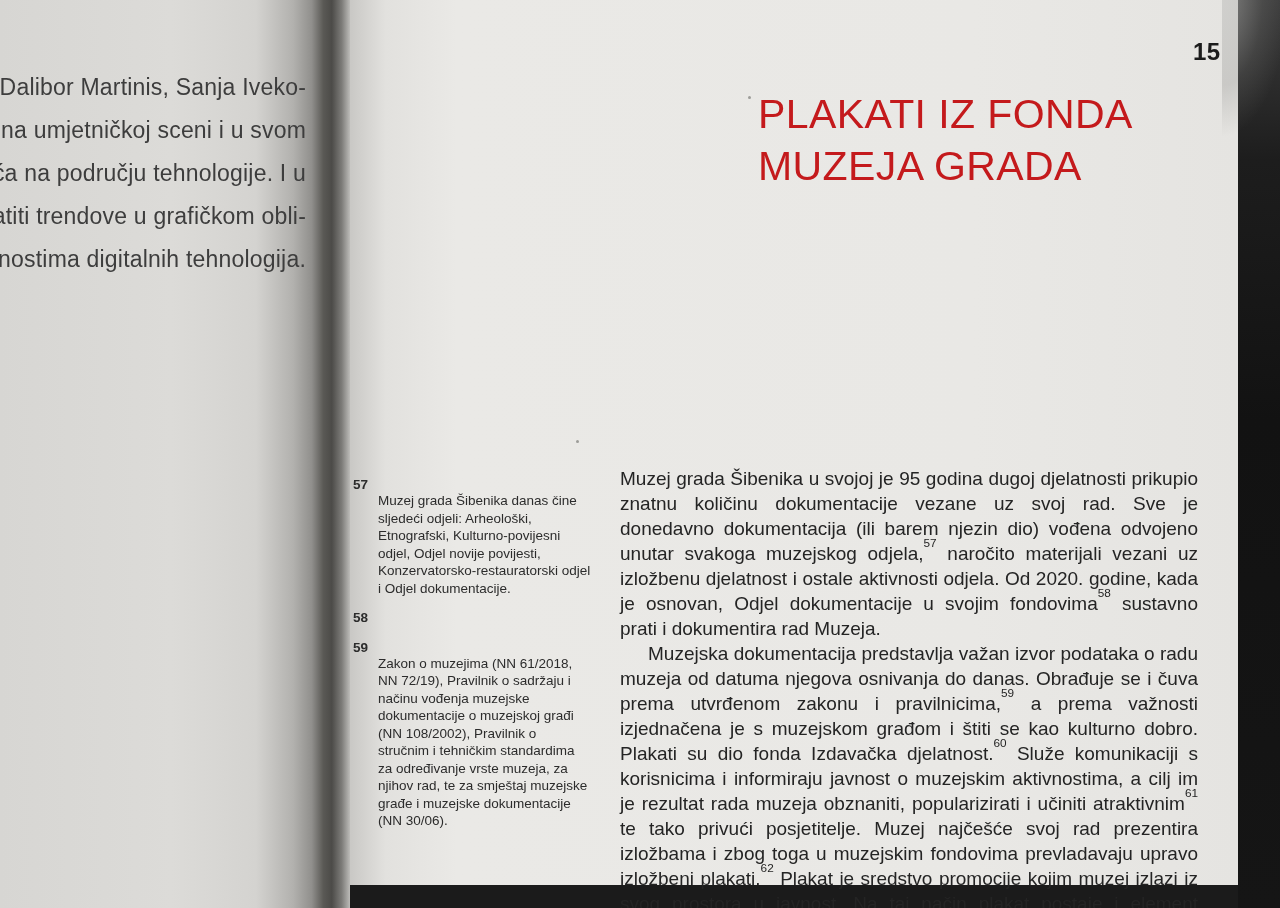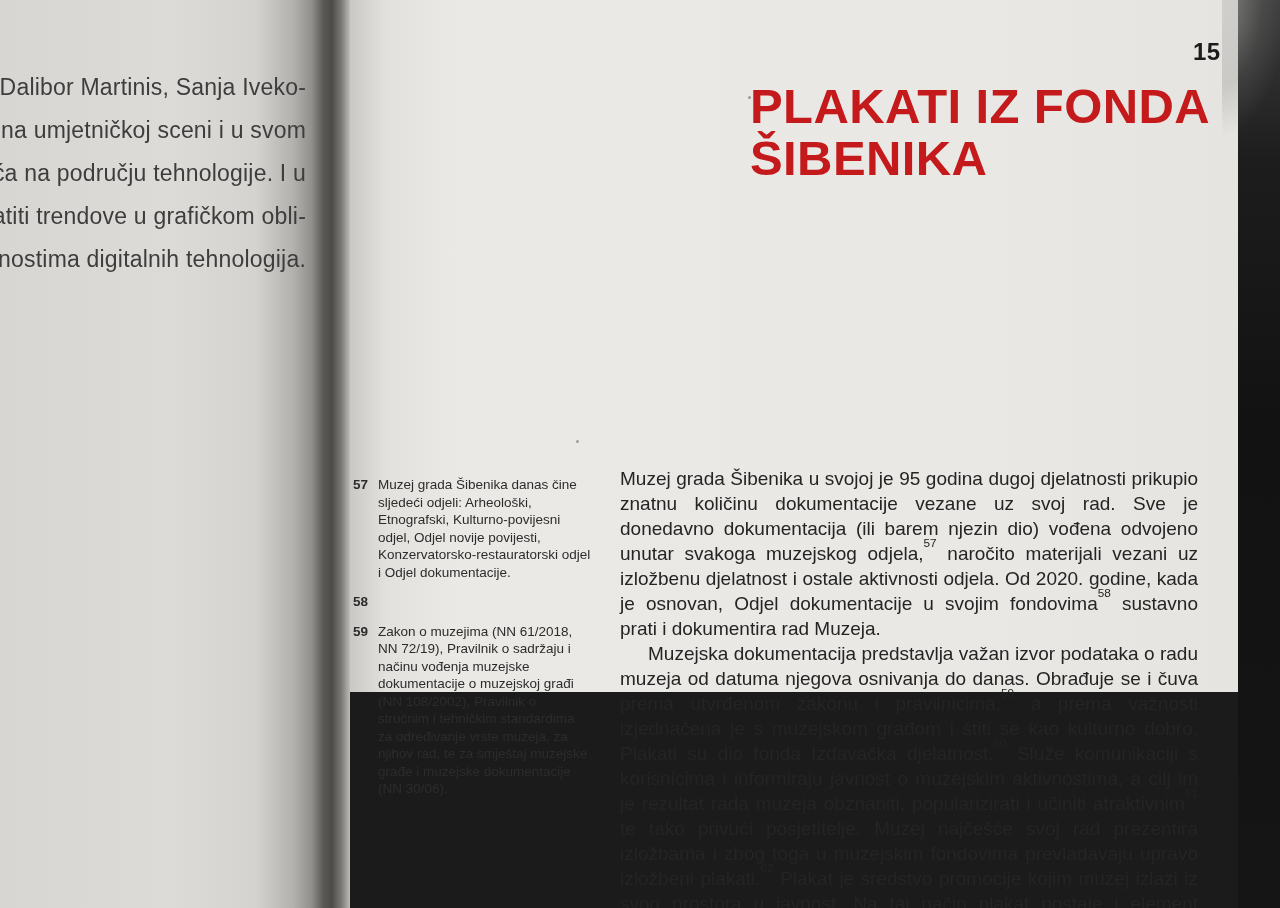--- a/index.html
+++ b/index.html
@@ -17,39 +17,39 @@
   .left-text .lp-line{
     white-space:nowrap;font-size:23px;line-height:43px;letter-spacing:.2px;
   }
   
   .gutter{
     position:absolute;left:312px;top:0;width:38px;height:908px;
     background:linear-gradient(90deg,#8f8e8b 0%,#5a5955 30%,#4c4b48 52%,#7c7b78 78%,#bdbcb9 100%);
   }
   
   .right-page{
-    position:absolute;left:350px;top:0;width:888px;height:692px;
+    position:absolute;left:350px;top:0;width:888px;height:885px;
     background:linear-gradient(90deg,#c9c8c5 0%,#e2e1de 4%,#eae9e6 12%,#e9e8e5 70%,#e5e4e1 100%);
     color:#232323;
   }
   .page-number{
     position:absolute;top:38px;left:843px;
     font-size:24px;font-weight:700;color:#1c1c1c;letter-spacing:.5px;
   }
   .title{
-    position:absolute;top:76px;left:396px;margin:4px;
-    font-size:49px;line-height:52px;font-weight:700;letter-spacing:.4px;
+    position:absolute;top:76px;left:396px;margin:12px;
+    font-size:41px;line-height:52px;font-weight:400;letter-spacing:.4px;
     color:#c41a1c;
   }
   .title span{display:block;}
   
   .footnotes{position:absolute;top:476px;left:3px;width:238px;color:#2c2c2c;}
   .fn-item{display:flex;margin-bottom:12px;}
   .fn-num{width:25px;flex:0 0 25px;font-weight:700;font-size:13.5px;line-height:17.5px;}
-  .fn-text{flex:1;font-size:13.5px;line-height:17.5px;}
+  .fn-text{flex:1;font-size:13.5px;line-height:17.5px;margin-top:16px;}
   
   .body-col{
     position:absolute;top:466px;left:270px;width:578px;
     font-size:19px;line-height:25px;text-align:justify;color:#242424;
   }
   .body-col p{margin:0;}
   .body-col p + p{text-indent:28px;}
   .body-col sup,.fn-text sup{font-size:.62em;line-height:0;position:relative;top:-.45em;}
   
   .book-edge{
@@ -79,21 +79,21 @@
       </div>
   </div>
 
   <div class="gutter"></div>
 
   <div class="right-page">
     <div class="page-number">15</div>
 
     <h1 class="title" style="color: rgb(196, 26, 28);">
       <span>PLAKATI IZ FONDA</span>
-      <span>ŠIBENIKA</span>
+      <span>MUZEJA GRADA</span>
     </h1>
 
     <div class="footnotes">
         <div class="fn-item">
           <div class="fn-num">57</div>
           <div class="fn-text">Muzej grada Šibenika danas čine sljedeći odjeli: Arheološki, Etnografski, Kulturno-povijesni odjel, Odjel novije povijesti, Konzervatorsko-restauratorski odjel i Odjel dokumentacije.</div>
         </div>
         <div class="fn-item">
           <div class="fn-num">58</div>
         </div>

